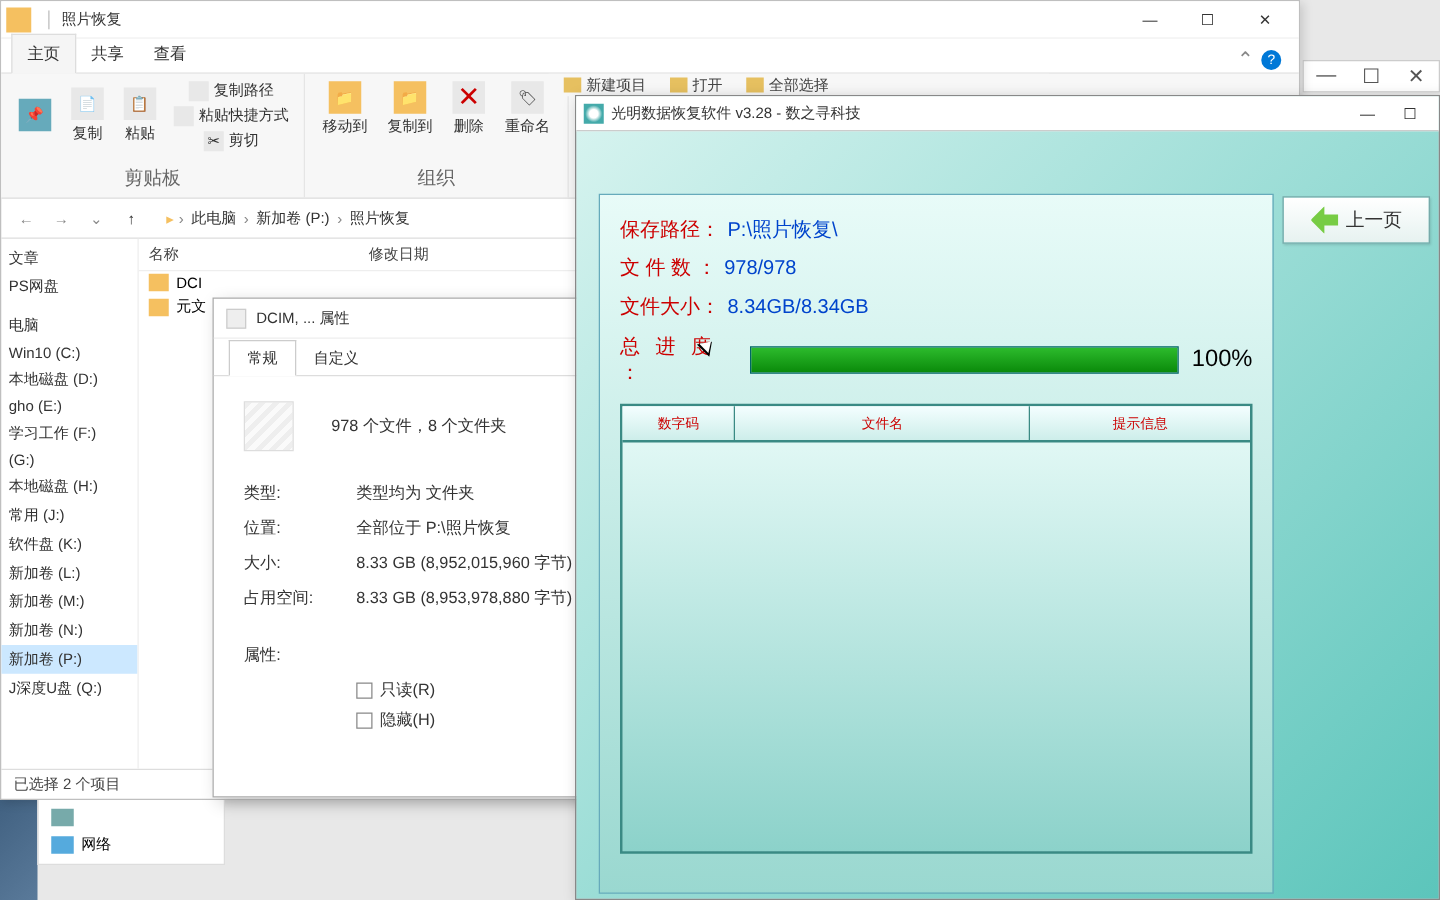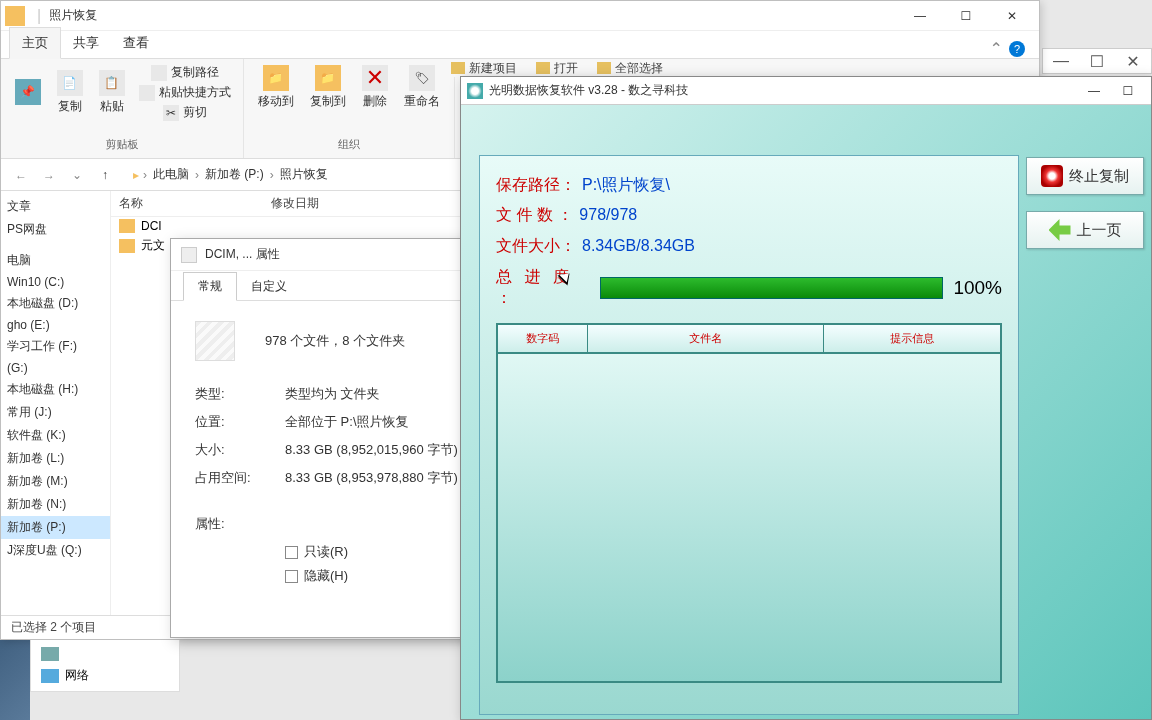--- a/index.html
+++ b/index.html
@@ -21,21 +21,21 @@
 .explorer-titlebar .spacer { flex: 1; }
 .explorer-titlebar .winbtn { width: 46px; height: 28px; display: flex; align-items: center; justify-content: center; color: #333; font-size: 12px; }
 .explorer-tabs { height: 28px; background: #fff; display: flex; align-items: flex-end; padding: 0 8px; border-bottom: 1px solid #ddd; }
 .explorer-tabs .tab { padding: 6px 12px; font-size: 13px; color: #333; font-family: Liberation Serif, serif; }
 .explorer-tabs .tab.active { background: #f5f5f5; border: 1px solid #ddd; border-bottom: 1px solid #f5f5f5; position: relative; top: 1px; }
 .explorer-tabs .right { margin-left: auto; display: flex; align-items: center; gap: 6px; padding-right: 6px; }
 .explorer-tabs .qicon { width: 16px; height: 16px; border-radius: 50%; background: #0078d7; color: #fff; font-size: 11px; display: flex; align-items: center; justify-content: center; }
 .ribbon { height: 100px; background: #f7f7f7; border-bottom: 1px solid #ddd; display: flex; }
 .ribbon-group { border-right: 1px solid #e5e5e5; padding: 4px 8px; display: flex; flex-direction: column; align-items: center; }
 .ribbon-group .row { display: flex; gap: 4px; }
-.ribbon-group .gname { font-size: 11px; color: #666; margin-top: auto; padding: 2px 0; }
+.ribbon-group .gname { font-size: 15px; color: #666; margin-top: auto; padding: 2px 0; }
 .rbtn { display: flex; flex-direction: column; align-items: center; justify-content: center; padding: 2px 6px; font-size: 12px; color: #333; }
 .rbtn .ricon { width: 26px; height: 26px; background: #e8e8e8; margin-bottom: 2px; display: flex; align-items: center; justify-content: center; }
 .rbtn.small { flex-direction: row; gap: 4px; padding: 1px 4px; }
 .rbtn.small .ricon { width: 16px; height: 16px; margin: 0; }
 .smallstack { display: flex; flex-direction: column; gap: 1px; }
 .breadcrumb { height: 32px; border-bottom: 1px solid #ddd; display: flex; align-items: center; padding: 0 8px; gap: 4px; font-size: 12px; color: #333; }
 .breadcrumb .navbtn { width: 24px; height: 24px; display: flex; align-items: center; justify-content: center; color: #888; }
 .breadcrumb .navbtn.enabled { color: #333; }
 .breadcrumb .crumb { padding: 0 2px; }
 .breadcrumb .sep { color: #888; }
@@ -228,21 +228,21 @@
       <div class="sitem">软件盘 (K:)</div>
       <div class="sitem">新加卷 (L:)</div>
       <div class="sitem">新加卷 (M:)</div>
       <div class="sitem">新加卷 (N:)</div>
       <div class="sitem selected">新加卷 (P:)</div>
       <div class="sitem">J深度U盘 (Q:)</div>
     </div>
     <div class="filelist">
       <div class="colheaders">
         <span>名称</span>
-        <span style="margin-left:88px;">修改日期</span>
+        <span style="margin-left:112px;">修改日期</span>
       </div>
       <div class="frow">
           <div class="ficon"></div>
           <span>DCI</span>
         </div>
       <div class="frow">
           <div class="ficon"></div>
           <span>元文</span>
         </div>
     </div>
@@ -331,23 +331,19 @@
     <div class="rec-table">
       <div class="thead">
         <div class="th" style="width:18%;">数字码</div>
         <div class="th" style="width:47%;">文件名</div>
         <div class="th" style="width:35%;">提示信息</div>
       </div>
     </div>
   </div>
   <div class="rec-btns">
     <div class="rec-btn">
-        <div class="bicon stop"></div>
-        <span>终止复制</span>
-      </div>
-    <div class="rec-btn">
         <div class="bicon back"></div>
         <span>上一页</span>
       </div>
   </div>
 </div>
 
 <div class="cursor"></div>
 
 </body></html>

